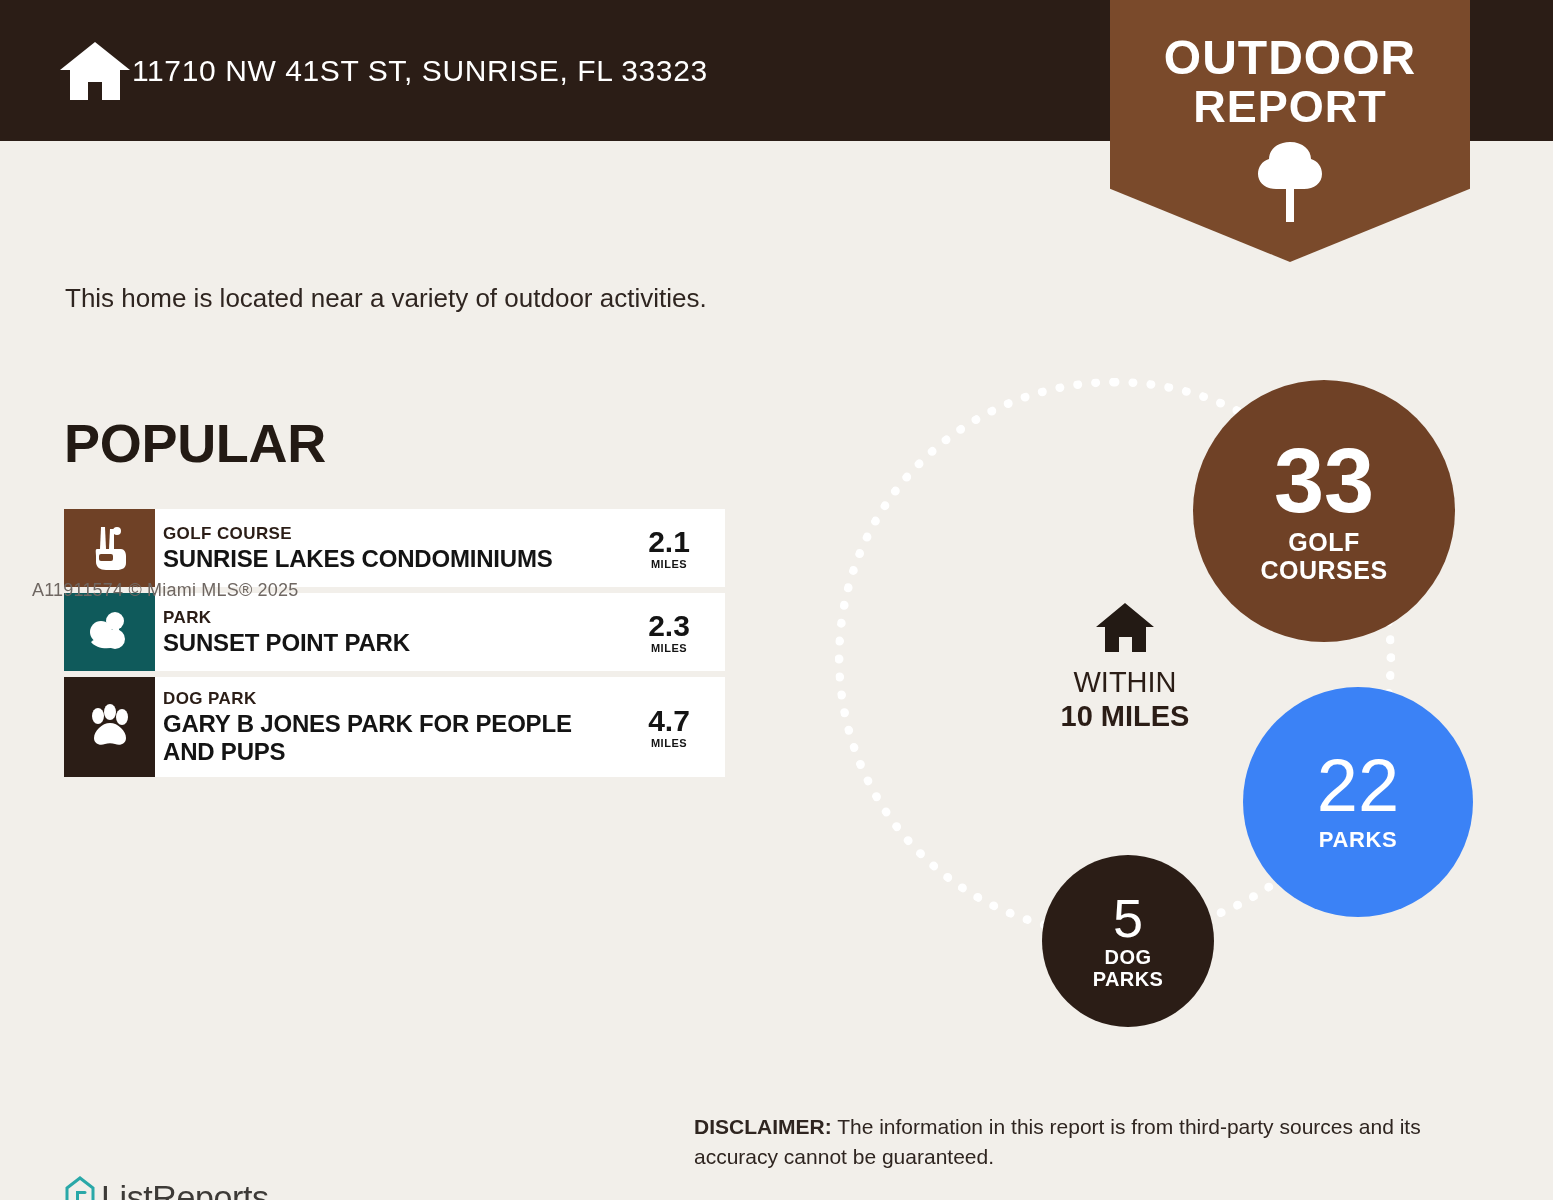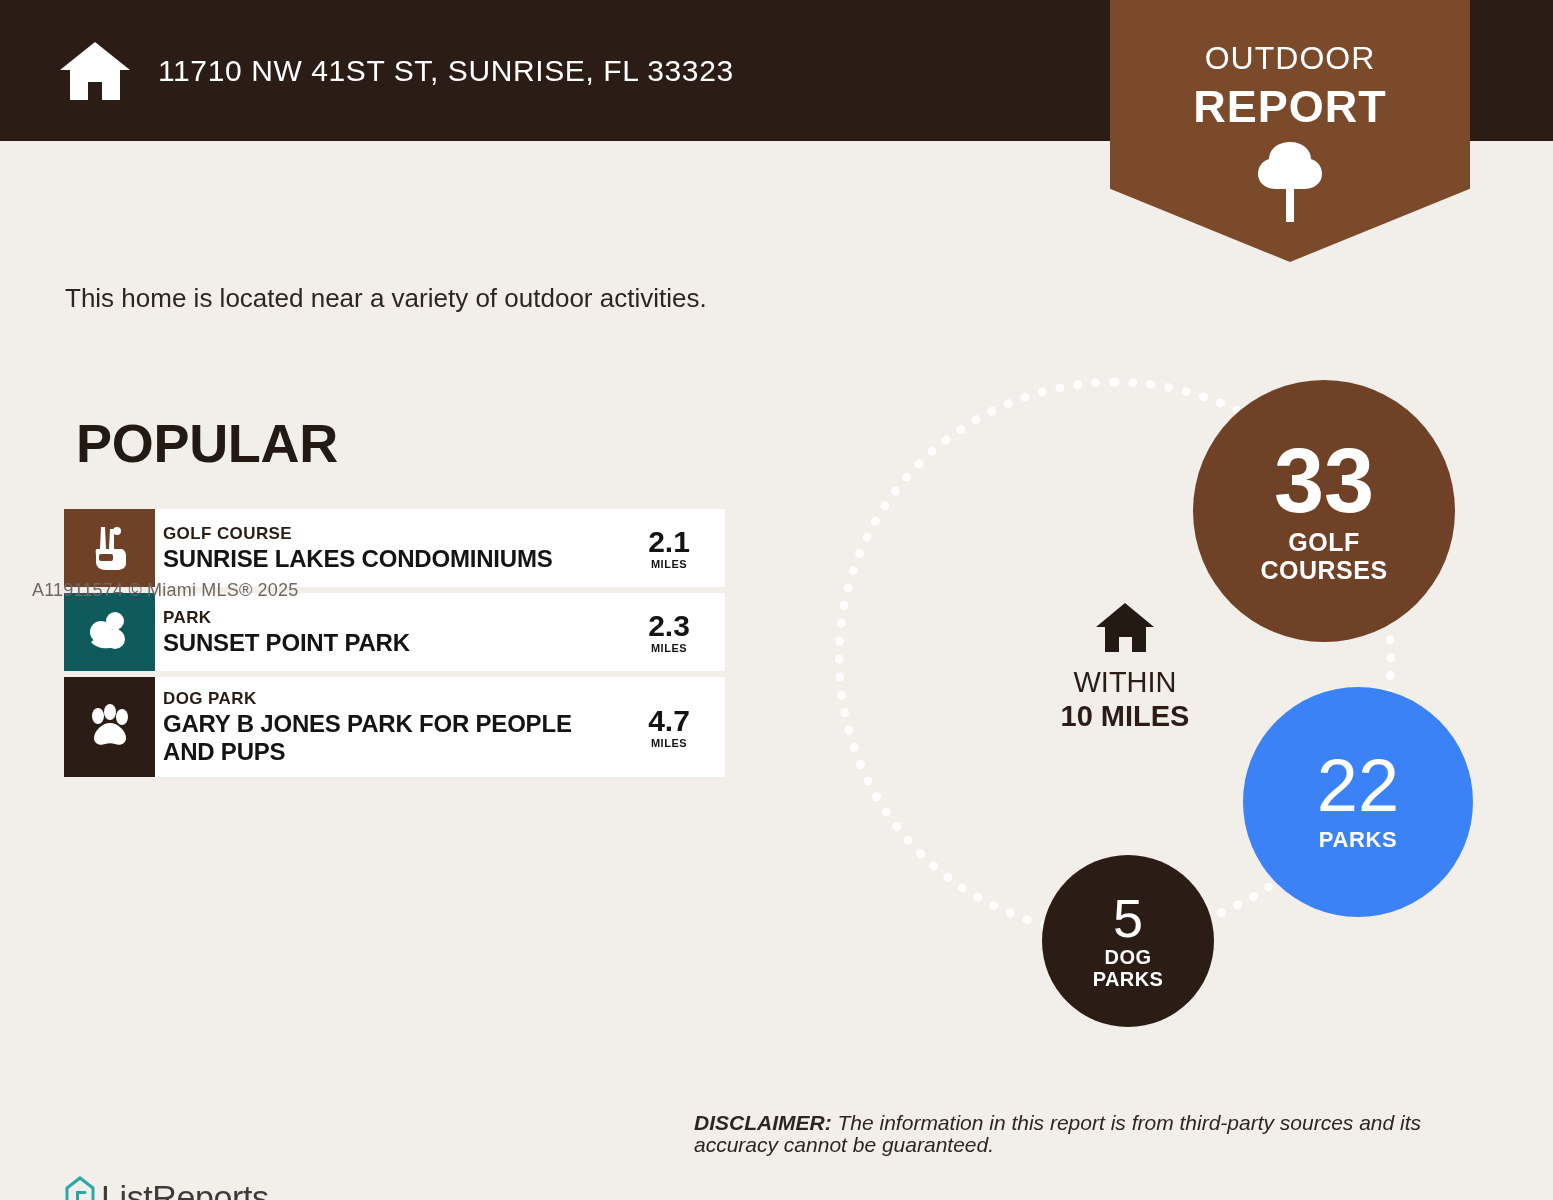--- a/index.html
+++ b/index.html
@@ -29,21 +29,20 @@
   }
   .header-home-icon {
     margin-left: 58px;
     width: 74px;
     height: 66px;
     display: flex;
     align-items: center;
     justify-content: center;
   }
   .header-address {
-    margin-left: 26px;
     color: #ffffff;
     font-size: 30px;
     letter-spacing: 0.6px;
     font-weight: 400;
   }
 
   
   .badge {
     position: absolute;
     top: 0;
@@ -54,22 +53,22 @@
   .badge-body {
     width: 360px;
     height: 262px;
     background: #7a4a2b;
     clip-path: polygon(0 0, 100% 0, 100% 72%, 50% 100%, 0 72%);
     padding-top: 34px;
     text-align: center;
   }
   .badge-line1 {
     color: #ffffff;
-    font-size: 32px;
-    font-weight: 400;
+    font-size: 48px;
+    font-weight: 700;
     letter-spacing: 1px;
     line-height: 48px;
   }
   .badge-line2 {
     color: #ffffff;
     font-size: 45px;
     font-weight: 700;
     letter-spacing: 1px;
     line-height: 50px;
   }
@@ -93,21 +92,21 @@
     position: absolute;
     top: 283px;
     left: 65px;
     font-size: 26px;
     color: #2f2520;
     font-weight: 400;
   }
   .popular-heading {
     position: absolute;
     top: 412px;
-    left: 76px;
+    left: 64px;
     font-size: 54px;
     font-weight: 700;
     color: #231a14;
     letter-spacing: -0.3px;
   }
 
   
   .poi-list {
     position: absolute;
     top: 509px;
@@ -276,22 +275,21 @@
     font-weight: 400;
     letter-spacing: -0.4px;
   }
   .disclaimer {
     position: absolute;
     left: 694px;
     top: 1112px;
     width: 800px;
     font-size: 21px;
     color: #2f2520;
-    line-height: 22px;
-    font-style: italic;
+    line-height: 30px;
   }
   .disclaimer b { font-weight: 700; }
 </style>
 </head>
 <body>
 
 <div class="page">
 
   <div class="header">
     <div class="header-home-icon">

